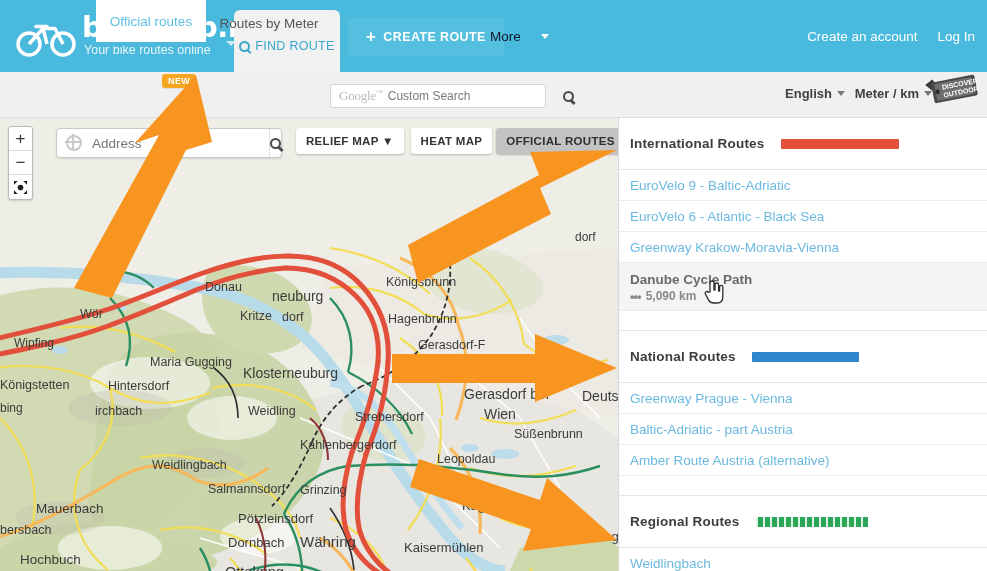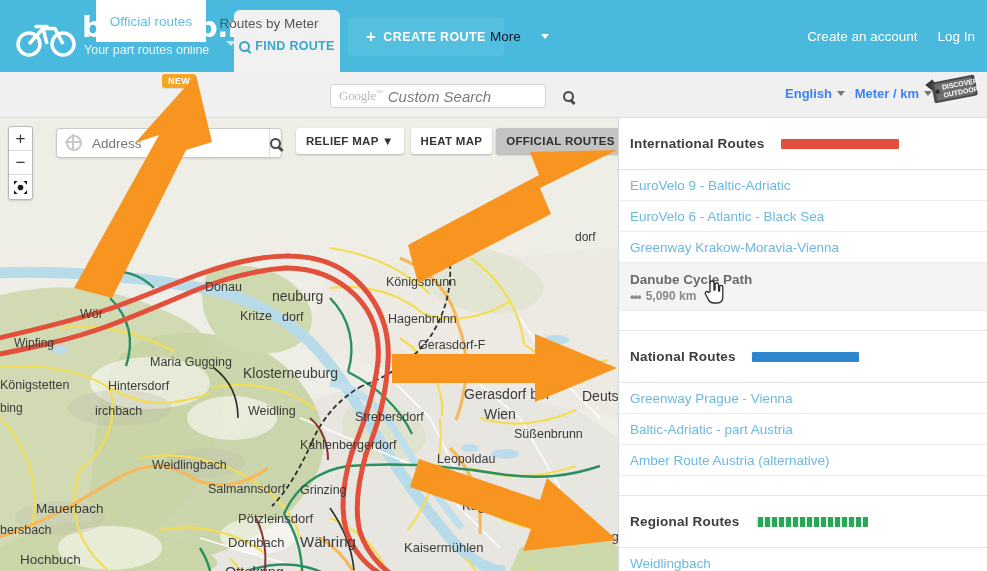--- a/index.html
+++ b/index.html
@@ -35,21 +35,21 @@
     width:0;height:0;border-left:5px solid transparent;border-right:5px solid transparent;
     border-top:5px solid #cdeaf4;
   }
 
   .tab-find{
     position:absolute; left:234px; top:10px; width:106px; height:72px;
     background:#f1f1f1; border-radius:6px 6px 0 0;
     display:flex; align-items:center; justify-content:center;
   }
   .tab-find .lbl{
-    color:#3aa6cc; font-size:12.5px; font-weight:bold; letter-spacing:.3px;
+    color:#3aa6cc; font-size:12.5px; font-weight:normal; letter-spacing:.3px;
     display:flex; align-items:center; gap:5px;
   }
   .mag{ display:inline-block; width:11px;height:11px;border:2px solid #3aa6cc;border-radius:50%; position:relative;}
   .mag::after{content:"";position:absolute;width:2px;height:5px;background:#3aa6cc;right:-2px;bottom:-4px;transform:rotate(-45deg);}
 
   .btn-create{
     position:absolute; left:348px; top:18px; height:38px; padding:0 18px;
     background:#55bfe0; border-radius:4px; color:#fff;
     font-size:12.5px; font-weight:bold; letter-spacing:.4px;
     display:flex; align-items:center; gap:7px; cursor:pointer;
@@ -87,30 +87,30 @@
     font-size:9px; font-weight:bold; padding:2px 6px 2px 6px; border-radius:3px;
     letter-spacing:.4px; box-shadow:0 1px 0 rgba(0,0,0,.08);
   }
   .gsearch{
     position:absolute; left:330px; top:84px; width:216px; height:24px;
     background:#fff; border:1px solid #d4d4d4; border-radius:3px;
     display:flex; align-items:center; padding:0 8px; gap:5px;
   }
   .gword{ font-family:"Liberation Serif", serif; font-size:13px; color:#b9b9b9; letter-spacing:-.2px;}
   .gword sup{ font-size:7px; }
-  .gph{ font-size:15px; color:#7b7b7b;font-style:italic; }
+  .gph{ font-size:12px; color:#7b7b7b; }
   .gsearch-btn{
     position:absolute; left:556px; top:84px; width:24px;height:24px;
     display:flex;align-items:center;justify-content:center;cursor:pointer;
   }
   .mag2{ display:inline-block; width:11px;height:11px;border:2px solid #4a4a4a;border-radius:50%; position:relative;}
   .mag2::after{content:"";position:absolute;width:2.5px;height:6px;background:#4a4a4a;right:-2px;bottom:-5px;transform:rotate(-45deg);}
 
   .lang, .unit{
-    position:absolute; top:86px; font-size:13px; color:#3b82f6; font-weight:bold;
+    position:absolute; top:86px; font-size:13px; color:#404040; font-weight:bold;
     display:flex; align-items:center; gap:5px; cursor:pointer;
   }
   .lang{ right:142px; }
   .unit{ right:55px; }
   .caret-d{ width:0;height:0;border-left:4px solid transparent;border-right:4px solid transparent;border-top:5px solid #777; }
 
   .discover{
     position:absolute; right:4px; top:70px; width:62px; height:44px;
   }
 
@@ -214,21 +214,21 @@
         <g fill="none" stroke="#ffffff" stroke-width="7">
           <circle cx="26" cy="55" r="22"></circle>
           <circle cx="94" cy="55" r="22"></circle>
           <path d="M26 55 L54 24 L78 24 L94 55" stroke-linejoin="round"></path>
           <path d="M54 24 L62 55"></path>
           <path d="M40 20 L62 20" stroke-linecap="round"></path>
         </g>
       </svg>
       <div class="words">
         <div class="brand">bikemap.net</div>
-        <div class="tag">Your part routes online</div>
+        <div class="tag">Your bike routes online</div>
       </div>
     </div>
     <div class="logo-caret"></div>
 
     <div class="tab-find">
       <span class="lbl">
         <span class="mag"></span>
         <span>FIND ROUTE</span>
       </span>
     </div>

